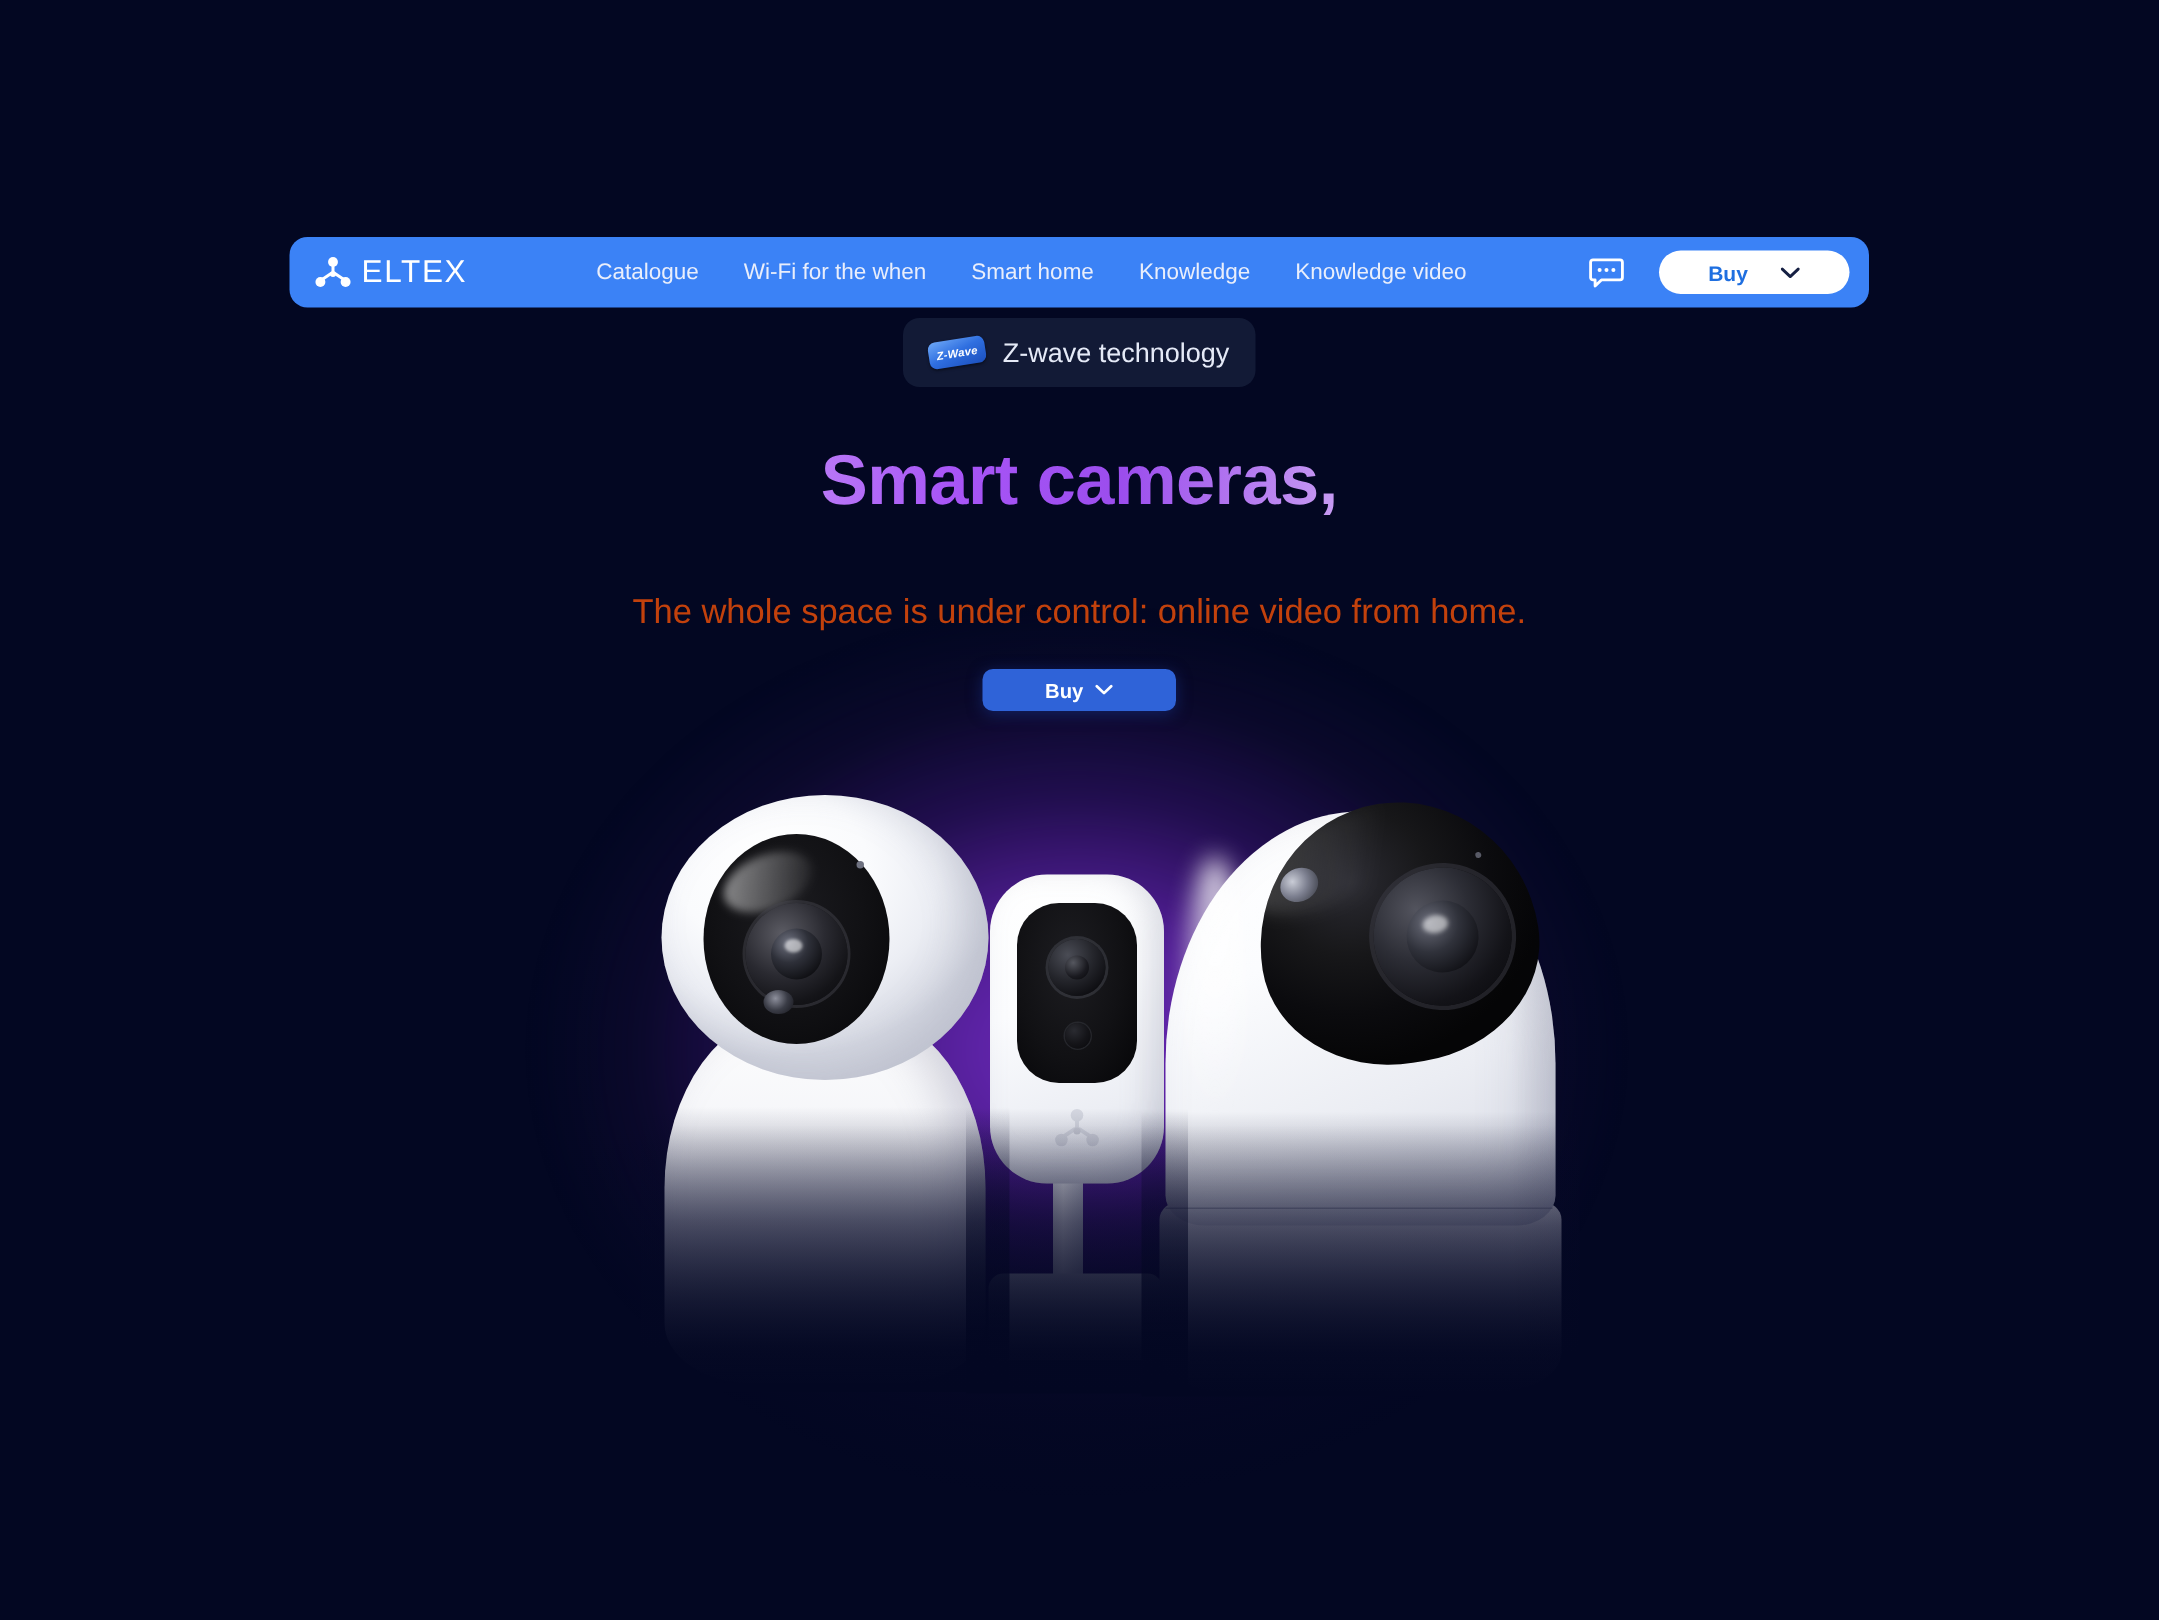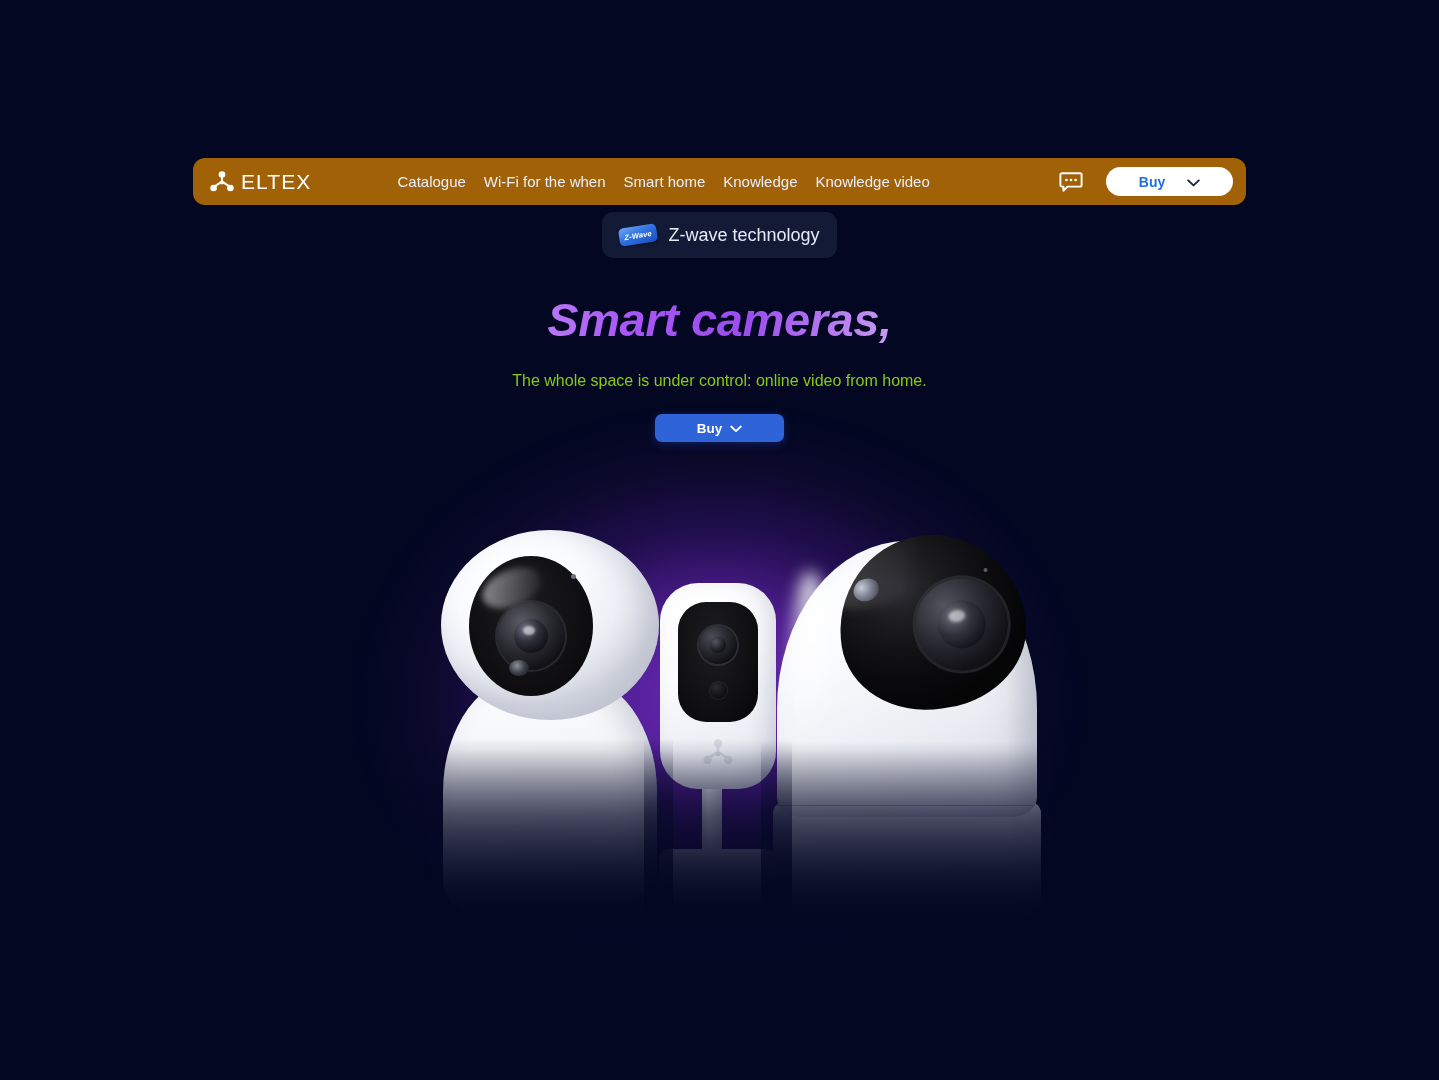--- a/index.html
+++ b/index.html
@@ -37,27 +37,27 @@
   }
   .glow-sidefade{
     position:absolute; inset:0;
     background:linear-gradient(to right, #030722 0%, rgba(3,7,34,.55) 14%, rgba(3,7,34,0) 30%, rgba(3,7,34,0) 70%, rgba(3,7,34,.55) 86%, #030722 100%);
     pointer-events:none; z-index:6;
   }
 
   
   .navwrap{ position:absolute; left:0; right:0; top:158px; z-index:30; display:flex; justify-content:center; }
   .nav{
-    width:1053px; height:47px; background:#a16207; border-radius:12px;
+    width:1053px; height:47px; background:#3b82f6; border-radius:12px;
     display:flex; align-items:center; padding:0 13px 0 17px;
   }
   .logo{ display:flex; align-items:center; gap:7px; margin-right:86px; }
   .logo svg{ display:block; }
   .logo-text{ color:#fff; font-size:21px; letter-spacing:1.1px; font-weight:400; }
-  .navlinks{ display:flex; align-items:center; gap:18px; flex:1; }
+  .navlinks{ display:flex; align-items:center; gap:30px; flex:1; }
   .navlink{ color:#e9eefb; font-size:15px; white-space:nowrap; cursor:pointer; }
   .chat-btn{ width:26px; height:26px; display:flex; align-items:center; justify-content:center; cursor:pointer; margin-right:22px; }
   .buy-top{
     width:127px; height:29px; background:#fff; border-radius:15px;
     display:flex; align-items:center; justify-content:center; gap:22px; cursor:pointer;
   }
   .buy-top .lbl{ color:#1f6fe0; font-size:14px; font-weight:700; }
 
   
   .pills{ position:absolute; left:0; right:0; top:212px; z-index:30; display:flex; justify-content:center; gap:16px; }
@@ -73,26 +73,26 @@
     display:flex; align-items:center; justify-content:center;
     box-shadow:0 1px 2px rgba(0,0,0,.5);
   }
   .zwave-chip span{ color:#fff; font-size:7.5px; font-weight:700; font-style:italic; letter-spacing:.2px; }
 
   
   .hero{ position:absolute; left:0; right:0; top:296px; z-index:20; text-align:center; }
   .h1{
     font-size:47px; font-weight:700; line-height:1.04; letter-spacing:-.4px;
     background:linear-gradient(95deg,#ffffff 0%,#ffffff 16%,#d7b7f5 27%,#a855f7 44%,#9b4ded 52%,#c79bf2 62%,#ffffff 76%,#ffffff 100%);
-    -webkit-background-clip:text; background-clip:text; color:transparent;font-style:italic;
+    -webkit-background-clip:text; background-clip:text; color:transparent;
     -webkit-text-fill-color:transparent;
   }
   .h1 .l2{ display:block; }
   .sub{
-    margin-top:24px; color:#84cc16; font-size:16px; line-height:1.45; font-weight:400;
+    margin-top:46px; color:#c2410c; font-size:23px; line-height:1.45; font-weight:400;
   }
   .buy-hero{
     margin:22px auto 0; width:129px; height:28px; border-radius:7px;
     background:#2f63d8; display:flex; align-items:center; justify-content:center; gap:8px; cursor:pointer;
     box-shadow:0 2px 10px rgba(24,52,140,.55);
   }
   .buy-hero .lbl{ color:#fff; font-size:13.5px; font-weight:700; }
 
   
   .cams{ position:absolute; left:0; right:0; top:0; height:1080px; z-index:5; }

